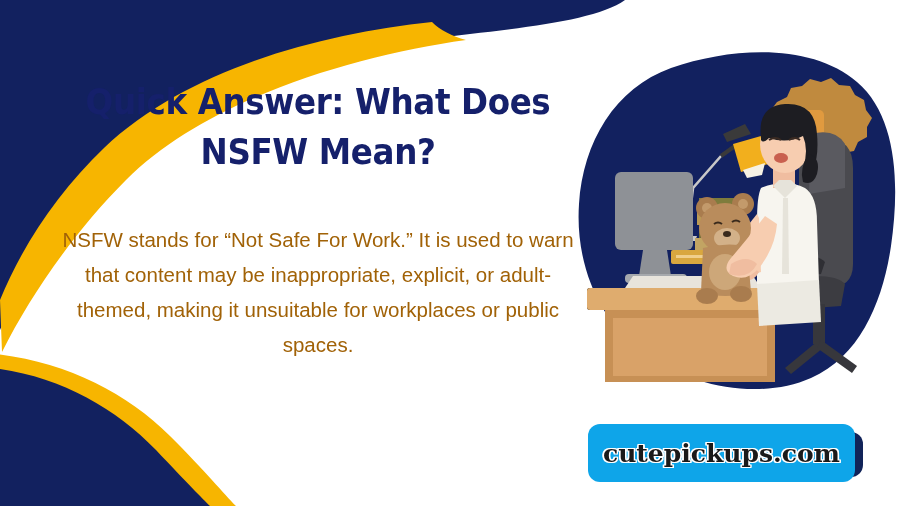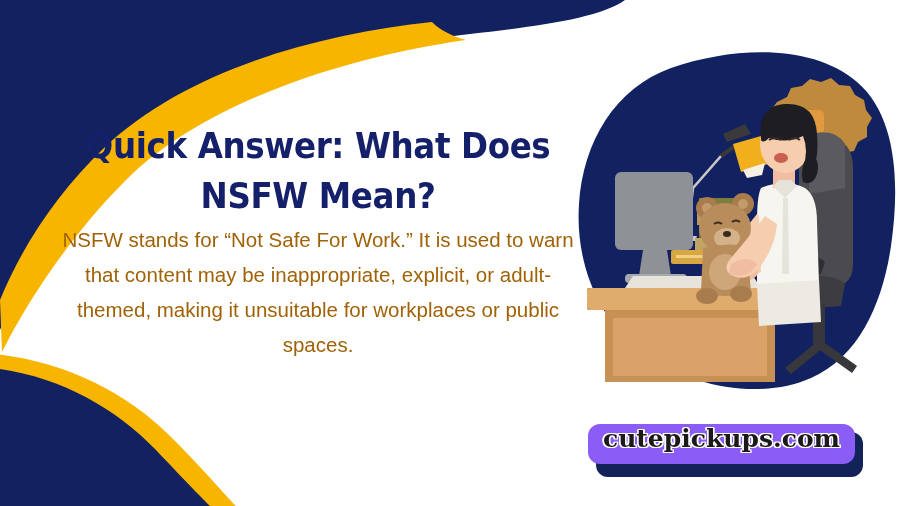--- a/index.html
+++ b/index.html
@@ -9,21 +9,20 @@
   }
   .canvas{position:relative;width:900px;height:506px;background:#ffffff;overflow:hidden;}
 
   
   .deco-svg{position:absolute;left:0;top:0;width:900px;height:506px;pointer-events:none;}
 
   
   .text-col{
     position:absolute;left:58px;top:78px;width:520px;
     text-align:center;
-    margin-top:44px;
   }
   .headline{
     margin:0;
     color:#15206B;
     font-family:"DejaVu Sans", sans-serif;
     font-size:35px;
     font-weight:bold;
     line-height:1.42;
     letter-spacing:-0.4px;
     transform:scaleX(0.93);
@@ -46,23 +45,23 @@
 
   
   .logo-badge{
     position:absolute;left:588px;top:424px;width:275px;height:53px;
   }
   .logo-shadow{
     position:absolute;left:8px;top:8px;width:267px;height:45px;
     background:#112359;border-radius:12px;
   }
   .logo-face{
-    position:absolute;left:0;top:0;width:267px;height:40px;
-    background:#8b5cf6;border-radius:12px;
-    display:flex;justify-content:center;
+    position:absolute;left:0;top:0;width:267px;height:58px;
+    background:#0ea5e9;border-radius:12px;
+    display:flex;align-items:center;justify-content:center;
   }
   .logo-text{
     font-family:"DejaVu Serif", serif;
     font-weight:bold;
     font-size:25px;
     color:#1a1a1a;
     letter-spacing:0px;
     text-shadow:
       -1.4px -1.4px 0 #ffffff, 1.4px -1.4px 0 #ffffff,
       -1.4px  1.4px 0 #ffffff, 1.4px  1.4px 0 #ffffff,

